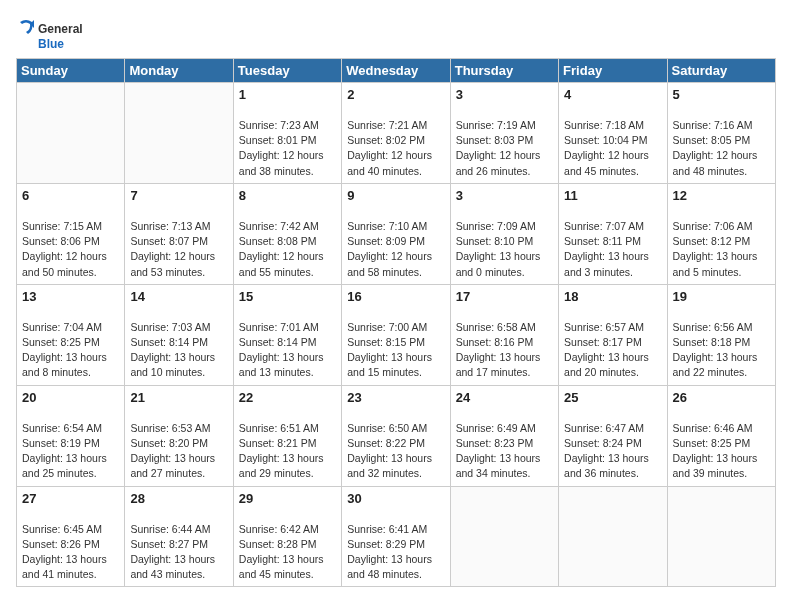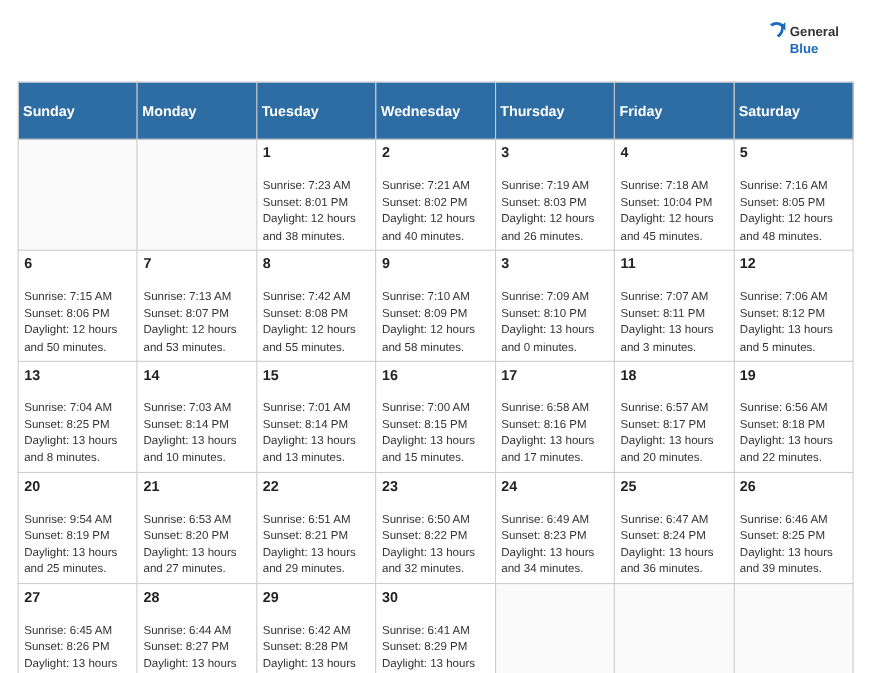--- a/index.html
+++ b/index.html
@@ -5,23 +5,23 @@
     * { box-sizing: border-box; margin: 0; padding: 0; }
     body {
       font-family: Arial, sans-serif;
       background: #fff;
       width: 792px;
       min-height: 612px;
       padding: 16px;
     }
     .header-area {
       display: flex;
-      justify-content: flex-end;
+      justify-content: flex-start;
       align-items: flex-start;
-      margin-bottom: 20px;
+      margin-bottom: 4px;
     }
     .logo {
       display: flex;
       align-items: center;
       gap: 4px;
     }
     .title-block {
       text-align: right;
     }
     .calendar-title {
@@ -34,21 +34,21 @@
       color: #555;
     }
     table {
       width: 100%;
       border-collapse: collapse;
       font-size: 11px;
     }
     thead tr th {
       background-color: #2e6da4;
       color: #fff;
-      padding: 18px 4px;
+      padding: 4px 4px;
       text-align: left;
       font-size: 13px;
       border: 1px solid #ccc;
     }
     tbody tr td {
       vertical-align: top;
       border: 1px solid #ccc;
       padding: 4px 5px;
       height: 80px;
       width: 108px;
@@ -188,21 +188,21 @@
           <div class="day-info"><span>Sunrise: 6:57 AM</span><br><span>Sunset: 8:17 PM</span><br><span>Daylight: 13 hours and 20 minutes.</span></div>
         </td>
         <td>
           <div class="day-num">19</div>
           <div class="day-info"><span>Sunrise: 6:56 AM</span><br><span>Sunset: 8:18 PM</span><br><span>Daylight: 13 hours and 22 minutes.</span></div>
         </td>
       </tr>
       <tr>
         <td>
           <div class="day-num">20</div>
-          <div class="day-info"><span>Sunrise: 9:54 AM</span><br><span>Sunset: 8:19 PM</span><br><span>Daylight: 13 hours and 25 minutes.</span></div>
+          <div class="day-info"><span>Sunrise: 6:54 AM</span><br><span>Sunset: 8:19 PM</span><br><span>Daylight: 13 hours and 25 minutes.</span></div>
         </td>
         <td>
           <div class="day-num">21</div>
           <div class="day-info"><span>Sunrise: 6:53 AM</span><br><span>Sunset: 8:20 PM</span><br><span>Daylight: 13 hours and 27 minutes.</span></div>
         </td>
         <td>
           <div class="day-num">22</div>
           <div class="day-info"><span>Sunrise: 6:51 AM</span><br><span>Sunset: 8:21 PM</span><br><span>Daylight: 13 hours and 29 minutes.</span></div>
         </td>
         <td>

